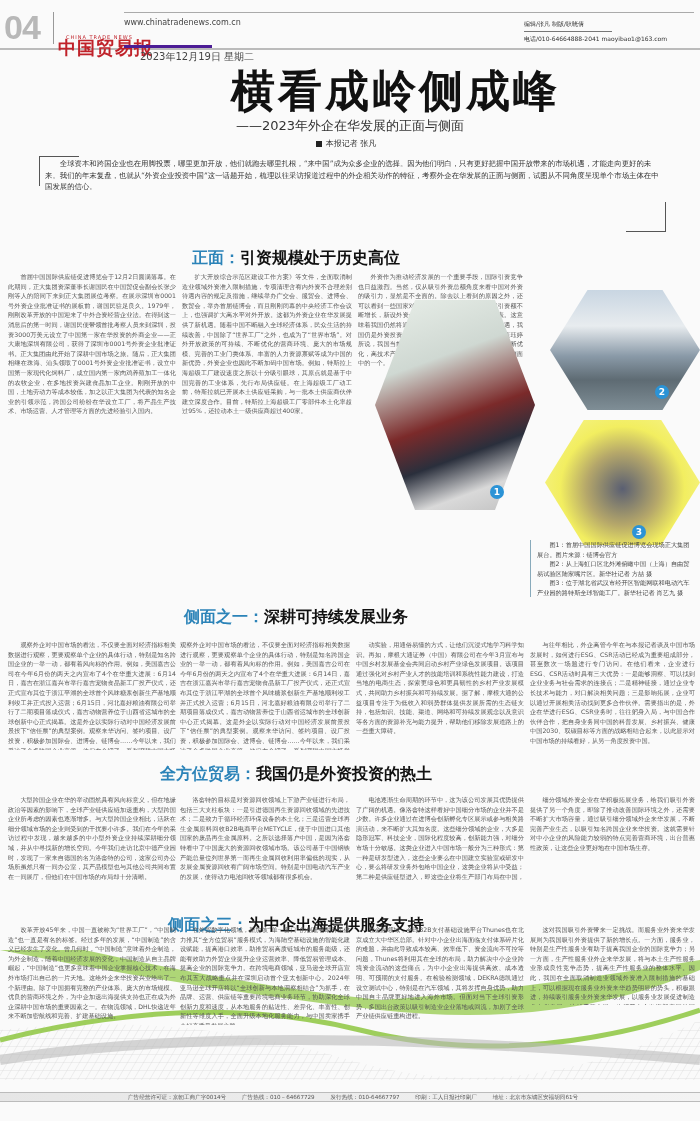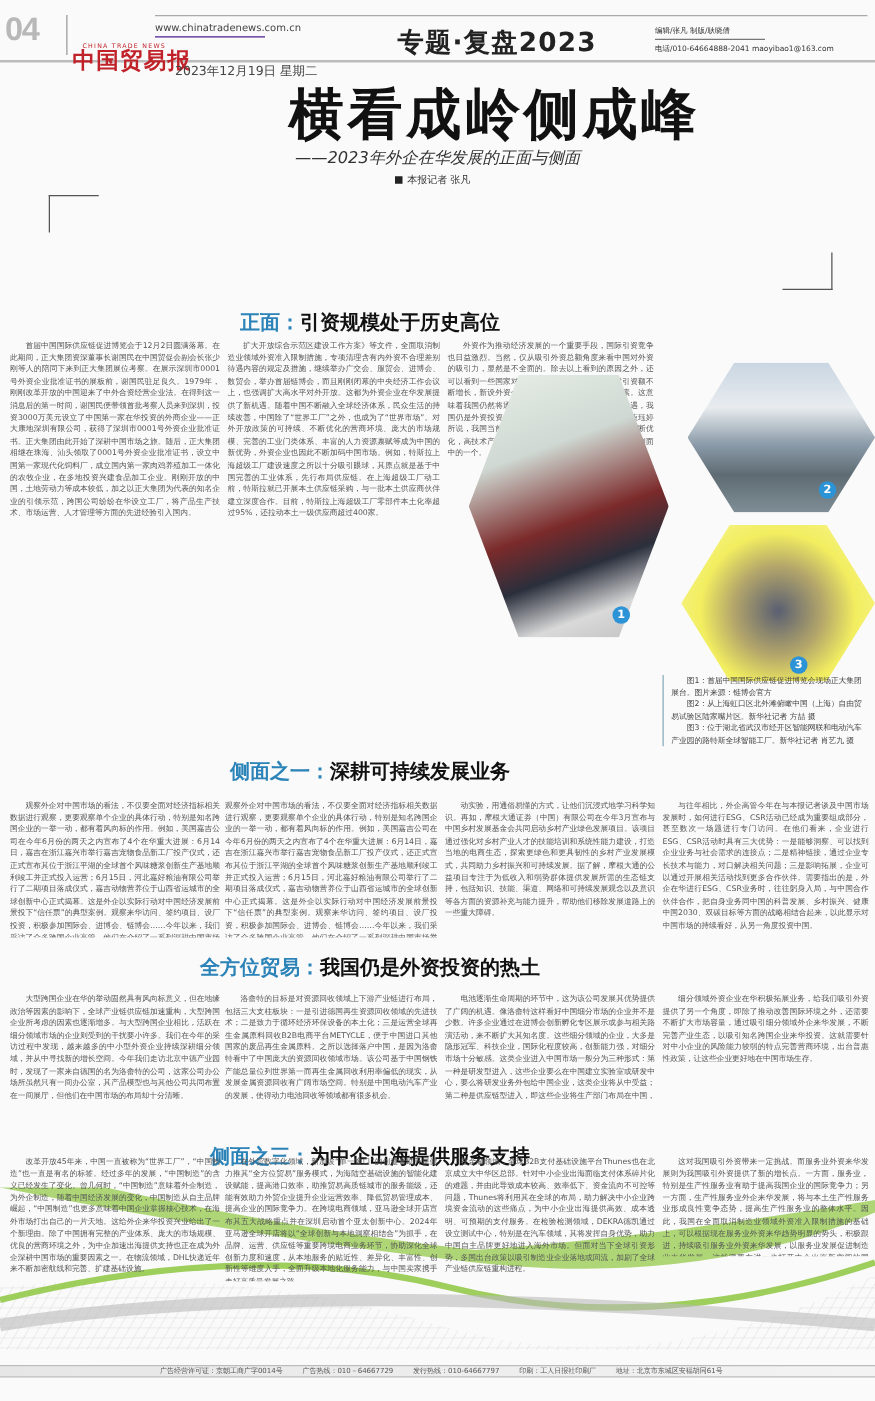--- a/index.html
+++ b/index.html
@@ -1,33 +1,33 @@
 <!DOCTYPE html>
 <html><head>
 <meta charset="utf-8">
 <style>
   * { box-sizing: border-box; margin: 0; padding: 0; }
   html, body { width: 700px; height: 1121px; background: #fafafa; overflow: hidden; }
   body { font-family: "DejaVu Sans", "Liberation Sans", sans-serif; color: #222; position: relative; }
 
   .masthead { position: absolute; top: 0; left: 0; width: 700px; height: 50px; border-bottom: 2px solid #bbb; }
-  .page-num { position: absolute; left: 4px; top: 8px; font-size: 26px; font-weight: bold; color: #b8b8b8; font-family: "Liberation Sans", sans-serif; letter-spacing: -1px; }
+  .page-num { position: absolute; left: 4px; top: 8px; font-size: 34px; font-weight: bold; color: #b8b8b8; font-family: "Liberation Sans", sans-serif; letter-spacing: -1px; }
   .vbar { position: absolute; left: 53px; top: 12px; width: 1px; height: 32px; background: #999; }
   .logo { position: absolute; left: 58px; top: 8px; font-family: "DejaVu Serif", serif; color: #c0222a; font-size: 18px; font-weight: bold; letter-spacing: 1px; margin-top: 28px; }
   .logo-sub { position: absolute; left: 66px; top: 34px; font-size: 5px; color: #c0222a; letter-spacing: 1px; }
-  .url { position: absolute; left: 124px; top: 18px; font-size: 8px; color: #444; border-bottom: 1px solid #4c1d95; padding-bottom: 2px; width: 88px; }
+  .url { position: absolute; left: 124px; top: 18px; font-size: 8px; color: #444; border-bottom: 3px solid #4c1d95; padding-bottom: 18px; width: 88px; }
   .date { position: absolute; left: 124px; top: 50px; font-size: 10px; color: #444; margin-left: 16px; }
   .topline { position: absolute; left: 124px; top: 12px; width: 570px; height: 1px; background: #aaa; }
   .section-title { position: absolute; left: 318px; top: 20px; font-size: 21px; font-weight: bold; color: #222; letter-spacing: 1px; }
   .editors { position: absolute; left: 524px; top: 20px; font-size: 6px; color: #333; width: 170px; }
   .editors .l1 { border-bottom: 1px solid #777; padding-bottom: 2px; width: 88px; }
   .editors .l2 { margin-top: 3px; }
 
   .headline { position: absolute; top: 62px; left: 0; width: 560px; text-align: right; font-size: 44px; font-weight: 900; letter-spacing: 3px; color: #111; }
-  .subheadline { position: absolute; top: 117px; left: 0; width: 700px; text-align: center; font-size: 13px; color: #333; font-style: italic; }
+  .subheadline { position: absolute; top: 117px; left: 0; width: 700px; text-align: center; font-size: 13px; color: #333; }
   .byline { position: absolute; top: 138px; left: 0; width: 692px; text-align: center; font-size: 8px; color: #333; }
   .byline .sq { display: inline-block; width: 6px; height: 6px; background: #222; margin-right: 4px; vertical-align: middle; }
 
   .lead { position: absolute; top: 158px; left: 45px; width: 615px; height: 72px; font-family: "DejaVu Serif", serif; font-size: 7.4px; line-height: 11.5px; color: #333; text-indent: 2em; }
   .lead p { margin: 0; }
   .lead .corner-tl { position: absolute; left: -6px; top: -2px; width: 40px; height: 30px; border-left: 1.5px solid #555; border-top: 1.5px solid #555; }
   .lead .corner-br { position: absolute; right: -6px; bottom: -2px; width: 40px; height: 30px; border-right: 1.5px solid #555; border-bottom: 1.5px solid #555; }
 
   .sec-head { position: absolute; left: 0; width: 592px; text-align: center; font-family: "DejaVu Serif", serif; font-weight: bold; font-size: 16px; color: #111; }
   .sec-head .accent { color: #2b83b8; }
@@ -53,35 +53,35 @@
 <body>
 
 <header class="masthead">
   <div class="page-num">04</div>
   <div class="vbar"></div>
   <div class="logo">中国贸易报</div>
   <div class="logo-sub">CHINA TRADE NEWS</div>
   <div class="topline"></div>
   <div class="url">www.chinatradenews.com.cn</div>
   <div class="date">2023年12月19日 星期二</div>
-  <div class="section-title">专题·复盘2023</div>
   <div class="editors">
     <div class="l1">编辑/张凡  制版/耿晓倩</div>
     <div class="l2">电话/010-64664888-2041   maoyibao1@163.com</div>
   </div>
 </header>
 
 <h1 class="headline">横看成岭侧成峰</h1>
 <div class="subheadline">——2023年外企在华发展的正面与侧面</div>
 <div class="byline">
   <span class="sq"></span><span>本报记者  张凡</span>
 </div>
 
 <div class="lead">
   <div class="corner-tl"></div>
+  <p>全球资本和跨国企业也在用脚投票，哪里更加开放，他们就跑去哪里扎根，“来中国”成为众多企业的选择。因为他们明白，只有更好把握中国开放带来的市场机遇，才能走向更好的未来。我们的年末复盘，也就从“外资企业投资中国”这一话题开始，梳理以往采访报道过程中的外企相关动作的特征，考察外企在华发展的正面与侧面，试图从不同角度呈现单个市场主体在中国发展的信心。</p>
   <div class="corner-br"></div>
 </div>
 
 <div class="sec-head" style="top:248px;">
   <span class="accent">正面：</span><span>引资规模处于历史高位</span>
 </div>
 <div class="col" style="left:8px; top:272px; width:168px; height:318px;">
     <p>首届中国国际供应链促进博览会于12月2日圆满落幕。在此期间，正大集团资深董事长谢国民在中国贸促会副会长张少刚等人的陪同下来到正大集团展位考察。在展示深圳市0001号外资企业批准证书的展板前，谢国民驻足良久。1979年，刚刚改革开放的中国迎来了中外合资经营企业法。在得到这一消息后的第一时间，谢国民便带领首批考察人员来到深圳，投资3000万美元设立了中国第一家在华投资的外商企业——正大康地深圳有限公司，获得了深圳市0001号外资企业批准证书。正大集团由此开始了深耕中国市场之旅。随后，正大集团相继在珠海、汕头领取了0001号外资企业批准证书，设立中国第一家现代化饲料厂，成立国内第一家肉鸡养殖加工一体化的农牧企业，在多地投资兴建食品加工企业。刚刚开放的中国，土地劳动力等成本较低，加之以正大集团为代表的知名企业的引领示范，跨国公司纷纷在华设立工厂，将产品生产技术、市场运营、人才管理等方面的先进经验引入国内。</p>
   </div>
 <div class="col" style="left:182px; top:272px; width:170px; height:318px;">

